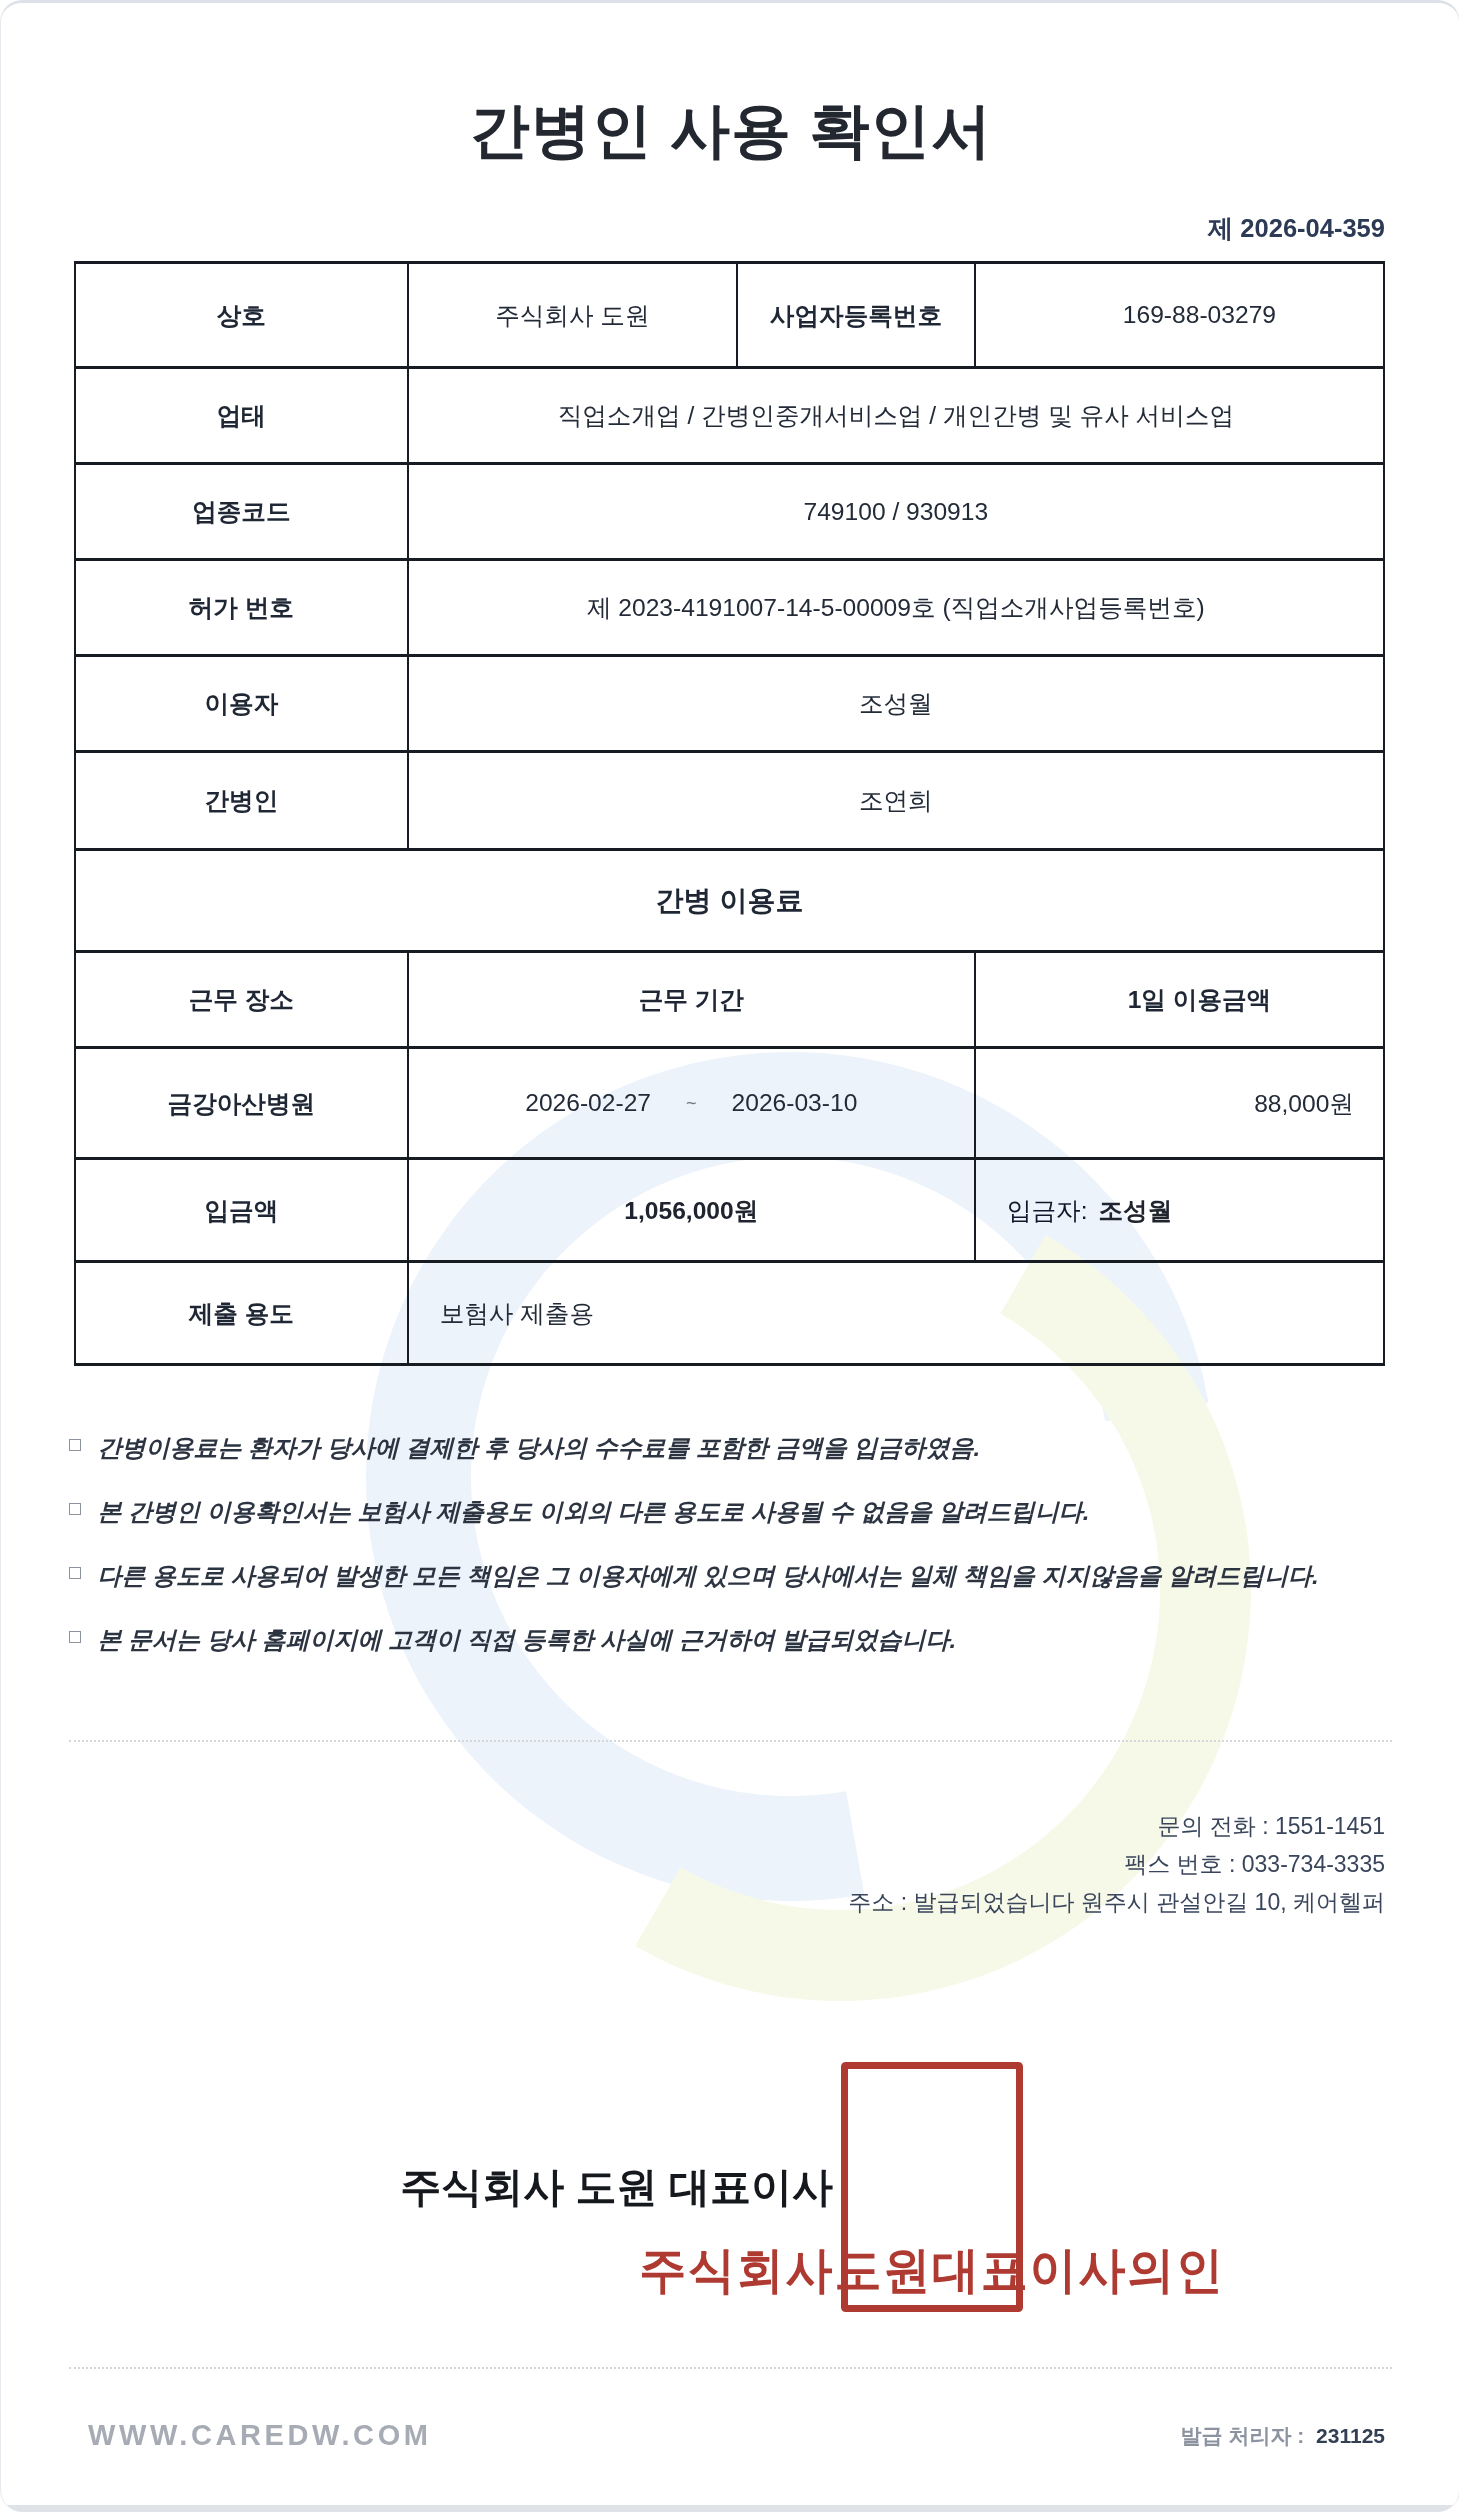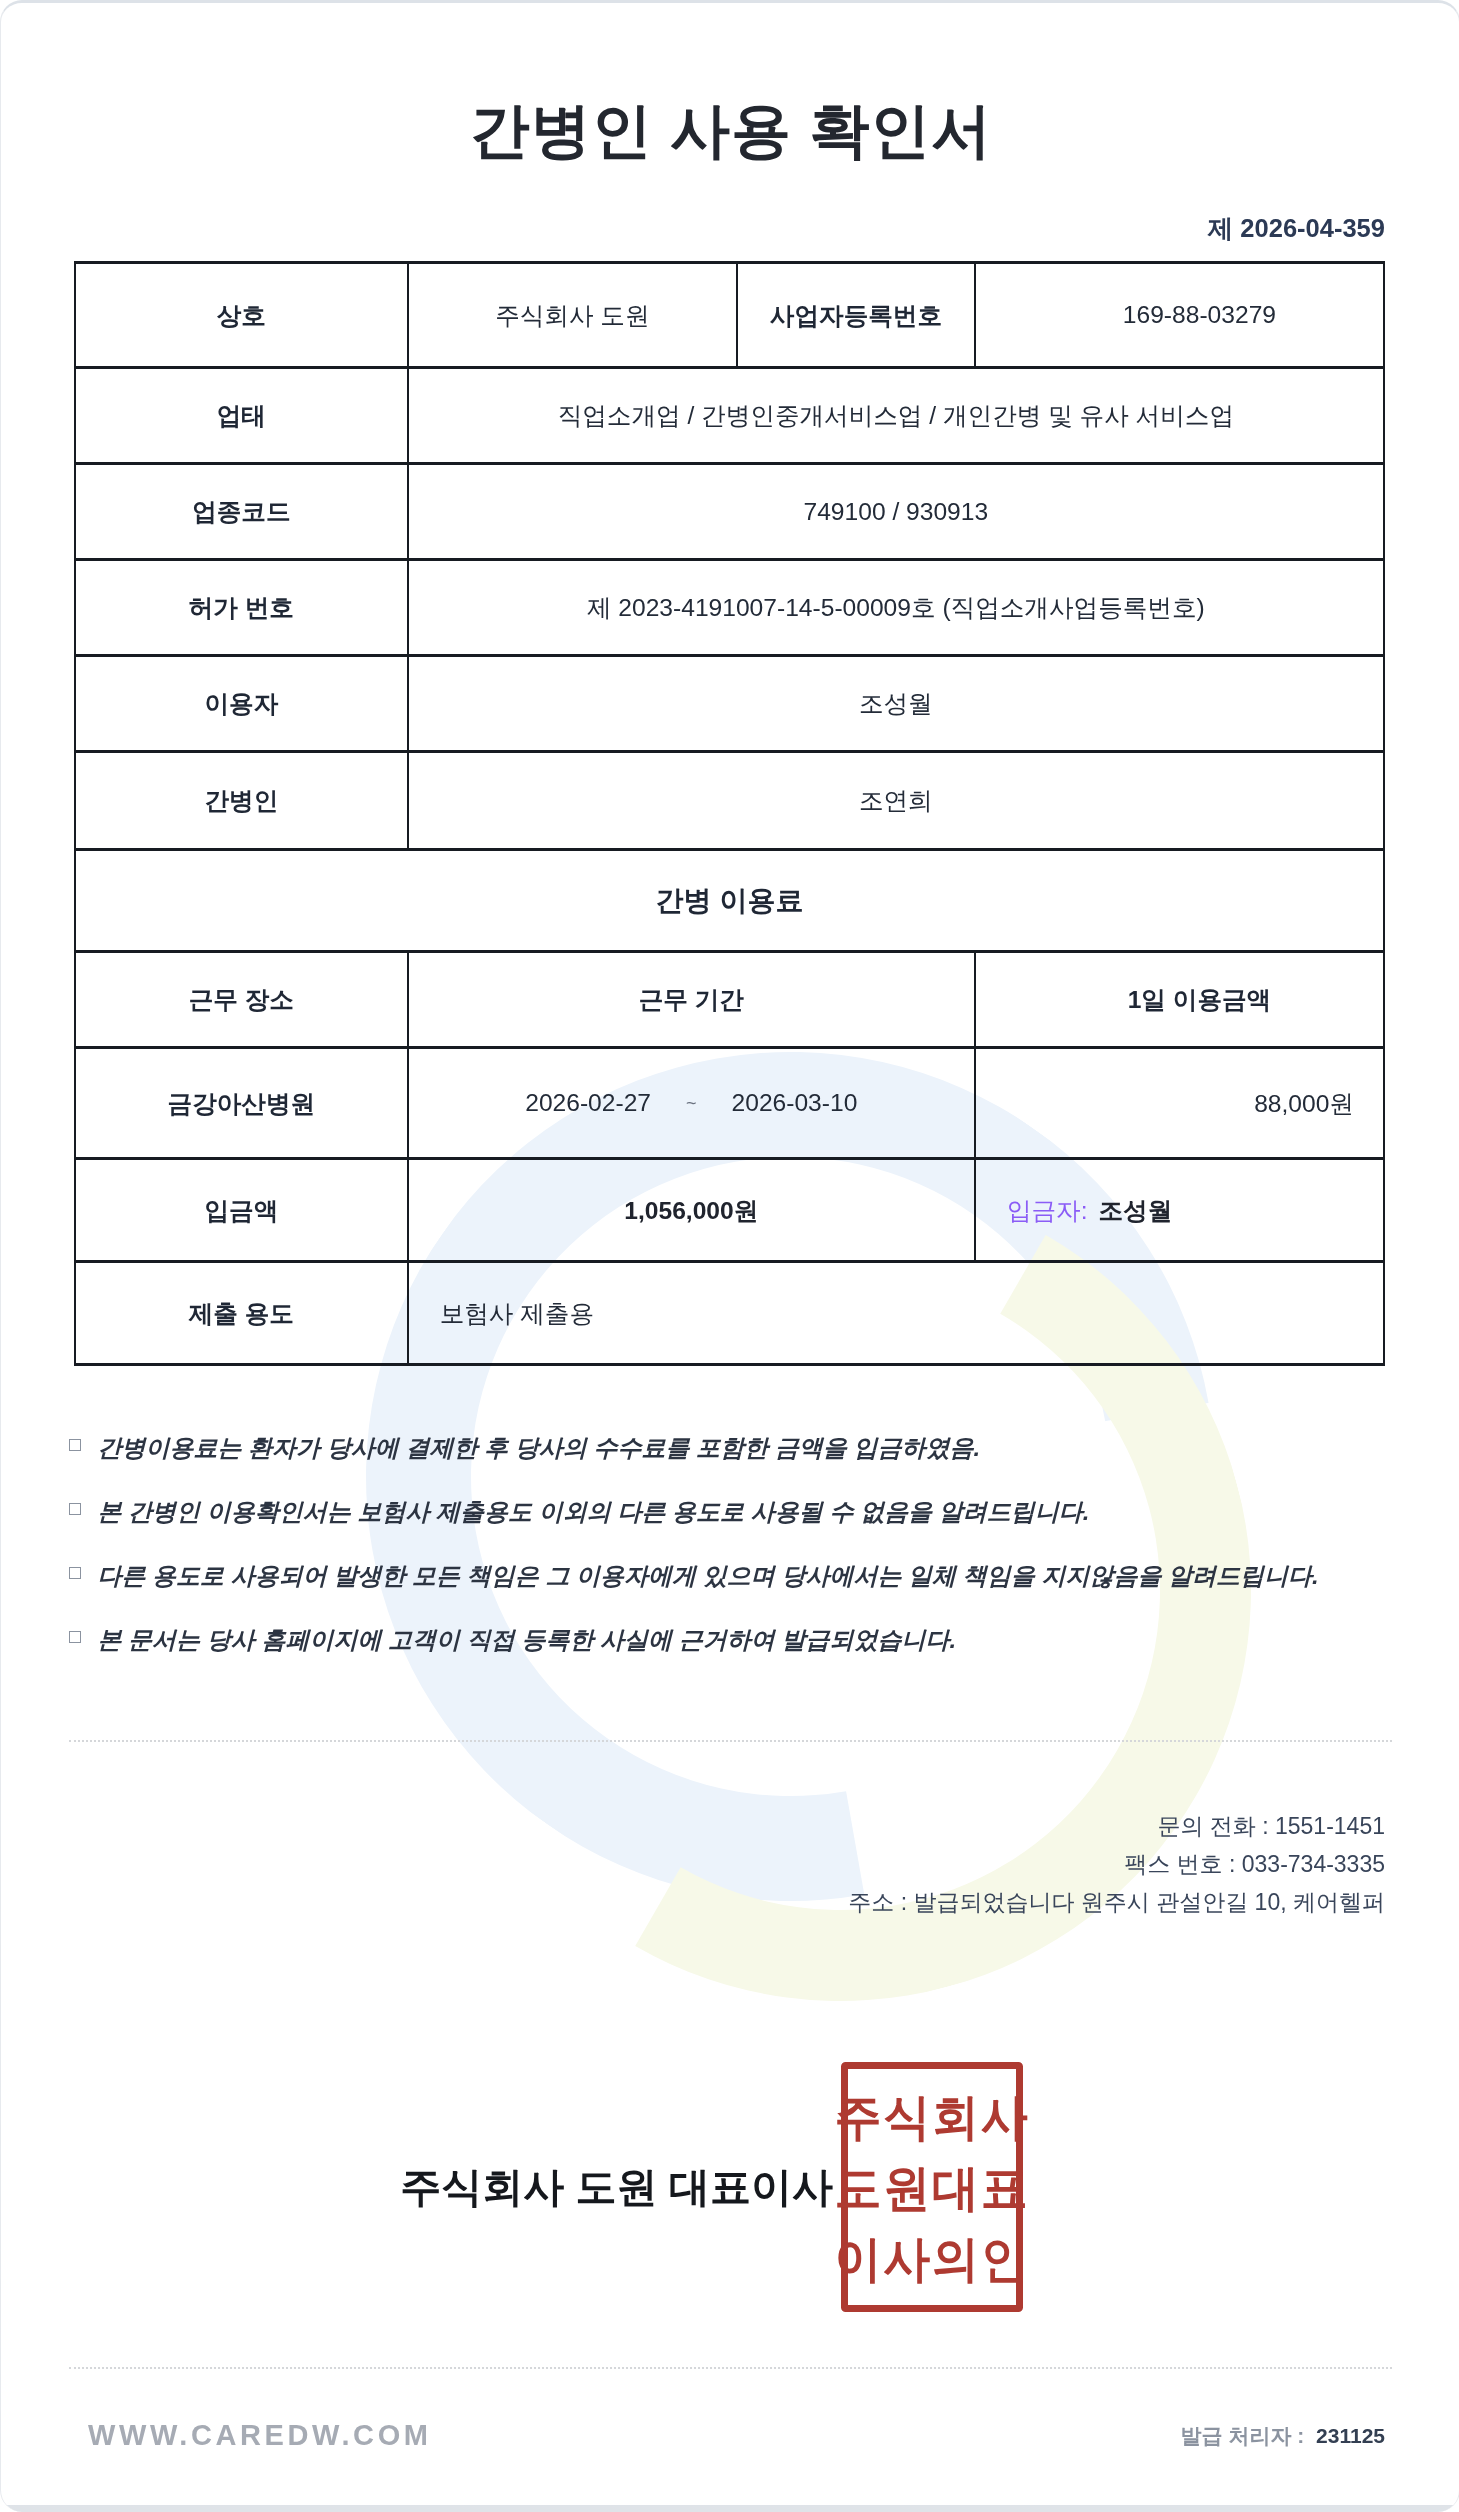--- a/index.html
+++ b/index.html
@@ -37,39 +37,39 @@
   .w-lbl2{width:18.2%;}
   .w-val2{width:31.3%;padding-left:40px;}
   .w-rest{width:74.7%;}
   .w-mid{width:43.4%;}
   .fee-title-cell{width:100%;font-size:28px;font-weight:700;color:#1f2735;}
   .cell-left{justify-content:flex-start;padding-left:31px;}
   .cell-right{justify-content:flex-end;padding-right:29px;}
   .period-cell{gap:35px;}
   .tilde{font-size:18px;color:#6b7280;}
   .bold-val{font-weight:700;color:#20242e;}
-  .depositor-label{color:#8b5cf6;margin-right:11px;}
+  .depositor-label{color:#0f172a;margin-right:11px;}
 
   .notes{position:absolute;left:68px;top:1429px;width:1332px;font-style:italic;}
   .note{display:flex;align-items:flex-start;height:64px;font-size:24px;font-weight:600;color:#2c3442;}
   .bullet{flex:0 0 auto;width:10px;height:10px;border:1.8px solid #8b93a0;margin:7.3px 16.4px 0 0;background:transparent;}
 
   .dotted{position:absolute;left:68px;width:1323px;border-top:2.7px dotted #d5d7da;}
   .dotted-1{top:1737px;}
   .dotted-2{top:2364px;}
 
   .contact{position:absolute;left:73px;top:1804px;width:1311px;text-align:right;
            font-size:23px;color:#39455a;line-height:38px;}
 
   .signature{position:absolute;left:0px;top:2052px;width:1460px;height:265px;}
   .sig-text{position:absolute;left:274px;top:0;width:558px;height:265px;display:flex;
             align-items:center;justify-content:flex-end;font-size:41px;font-weight:700;color:#15181d;}
   .seal{position:absolute;left:840px;top:7.3px;width:182px;height:250px;box-sizing:border-box;
-        border:7.3px solid #ae3a31;border-radius:4.6px;display:flex;flex-direction:column;
-        align-items:center;justify-content:center;}
+        border:7.3px solid #ae3a31;border-radius:4.6px;display:flex;flex-direction:row;
+        align-items:flex-end;justify-content:center;}
   .seal-line{font-size:47px;font-weight:700;color:#ae3a31;line-height:71px;letter-spacing:1.8px;
              transform:scaleY(1.05);white-space:nowrap;}
 
   .footer{position:absolute;left:87px;top:2416px;width:1297px;display:flex;
           justify-content:space-between;align-items:center;}
   .site{font-size:29px;font-weight:700;letter-spacing:3.6px;color:#a6abb4;}
   .issuer{font-size:21px;}
   .issuer-label{color:#8b93a0;font-weight:600;}
   .issuer-value{color:#333f52;font-weight:700;margin-left:6px;}
 </style>

